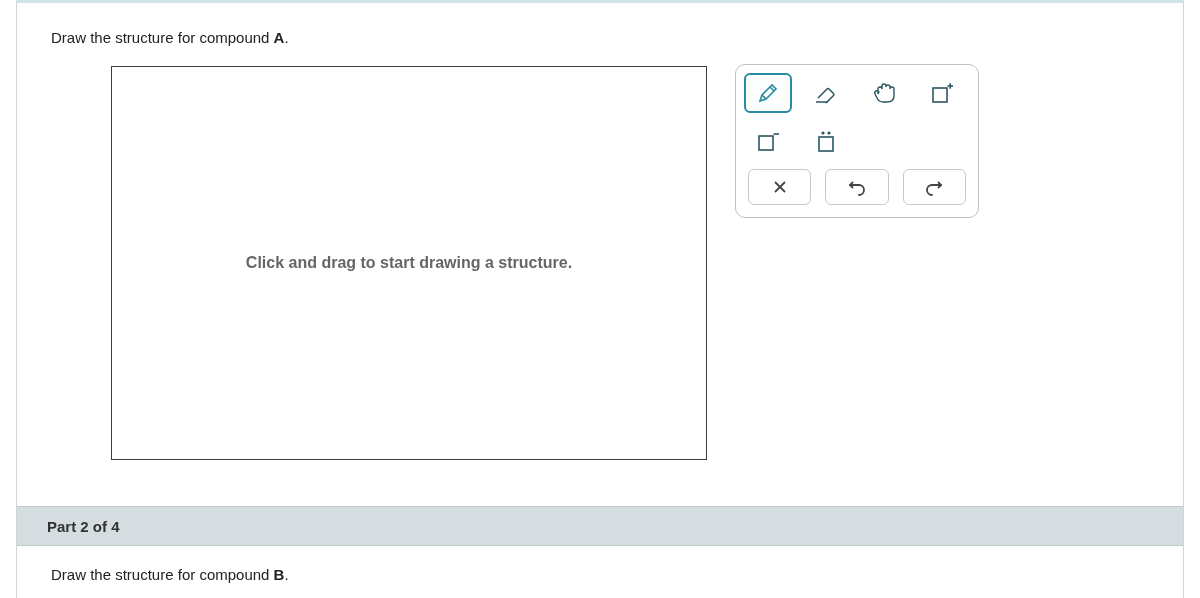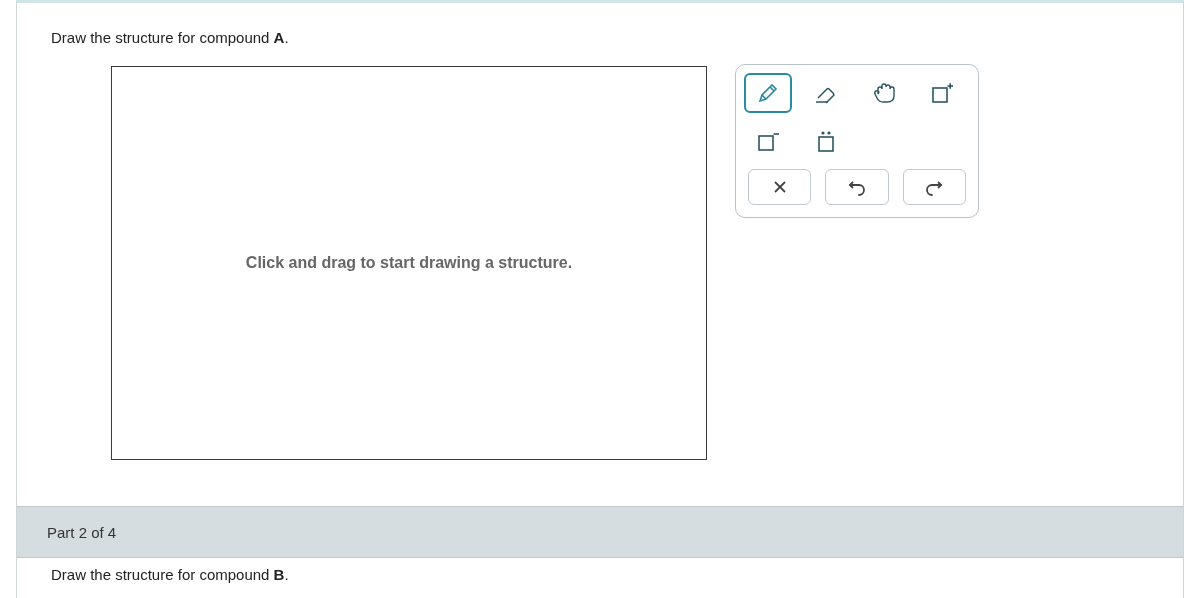--- a/index.html
+++ b/index.html
@@ -104,29 +104,30 @@
     align-items: center;
     justify-content: center;
     cursor: pointer;
     color: #444;
   }
   .part-header {
     position: absolute;
     left: 0;
     right: 0;
     top: 503px;
-    height: 52px;
+    height: 40px;
     border-top: 1px solid #c2c9cc;
     border-bottom: 1px solid #c2c9cc;
     background: #d6dde0;
     display: flex;
     align-items: center;
     padding-left: 30px;
     font-size: 15px;
     color: #333;
+    font-weight: bold;
   }
   .section-b {
     position: absolute;
     left: 0;
     right: 0;
     top: 543px;
     padding: 20px 34px 0 34px;
   }
 </style>
 </head>

